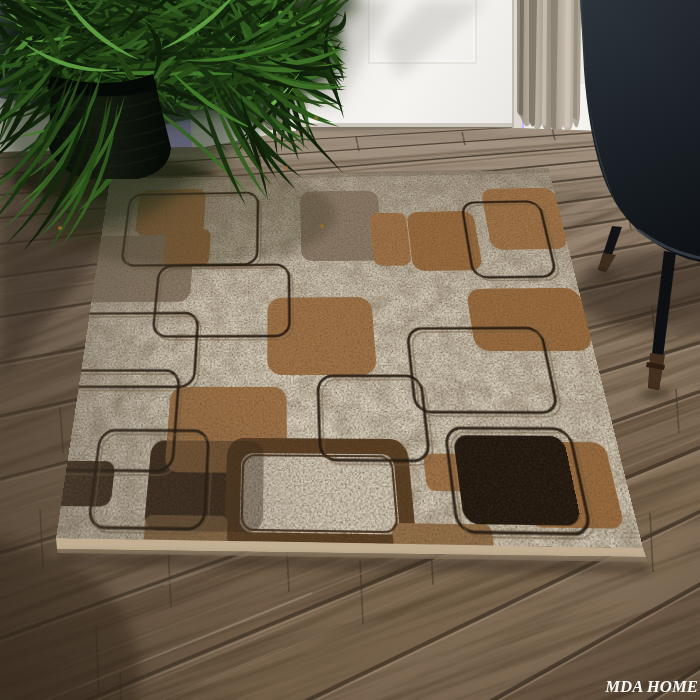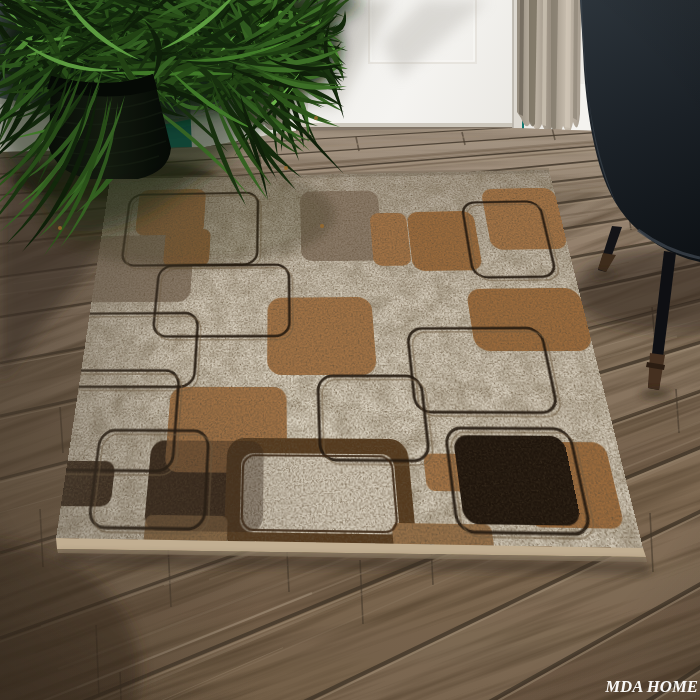--- a/index.html
+++ b/index.html
@@ -1,15 +1,15 @@
 <!DOCTYPE html>
 <html><head><meta charset="utf-8">
 <style>
 html,body{margin:0;padding:0;background:#000;}
-#scene{position:relative;width:700px;height:700px;overflow:hidden;font-family:"Liberation Sans",sans-serif;background:#0f766e;}
+#scene{position:relative;width:700px;height:700px;overflow:hidden;font-family:"Liberation Sans",sans-serif;background:#c4b5fd;}
 #scene>svg{position:absolute;left:0;top:0;}
 #rug{position:absolute;left:0;top:0;width:560px;height:420px;transform-origin:0 0;transform:matrix3d(0.741009,-0.029362,0.000000,-0.000078,-0.161254,0.540777,0.000000,-0.000584,0.000000,0.000000,1.000000,0.000000,110.000000,179.000000,0.000000,1.000000);}
 </style></head><body>
 <div id="scene">
 <svg width="700" height="700" viewBox="0 0 700 700">
 <defs>
 <linearGradient id="floorg" x1="0" y1="130" x2="0" y2="700" gradientUnits="userSpaceOnUse">
 <stop offset="0" stop-color="#978675"></stop>
           <stop offset="0.3" stop-color="#877561"></stop>
 <stop offset="0.65" stop-color="#7d6852"></stop>

